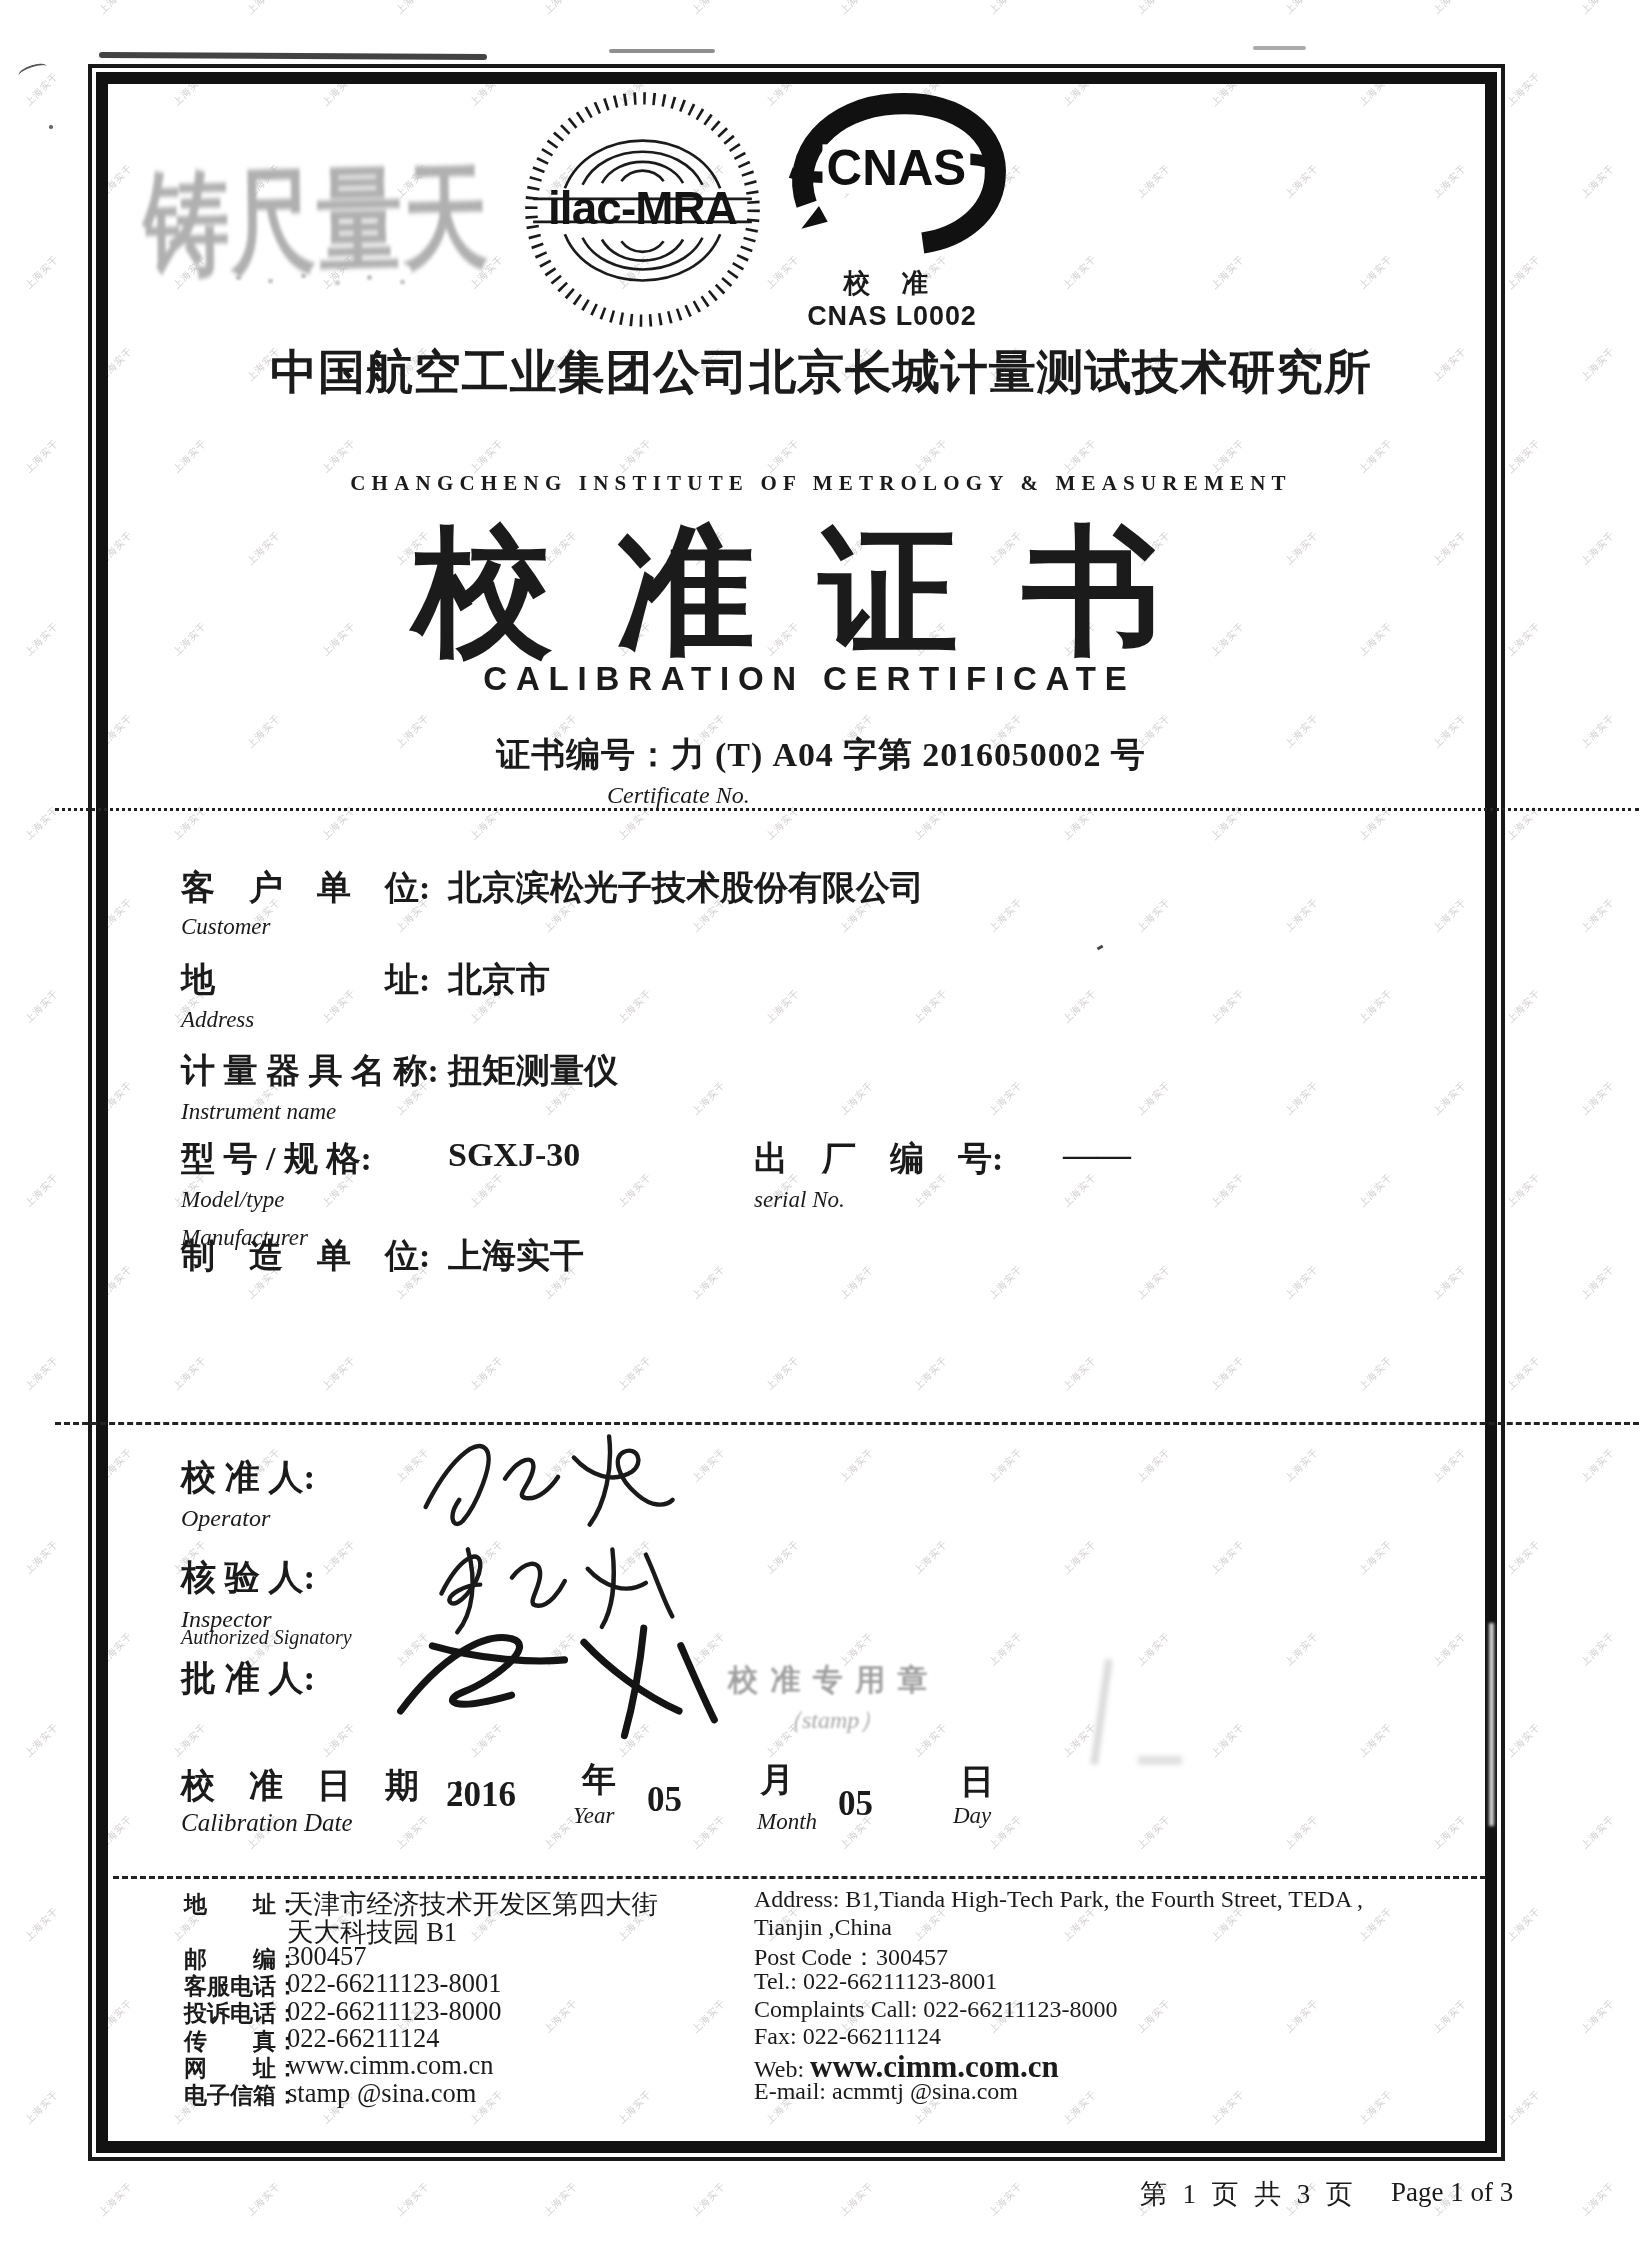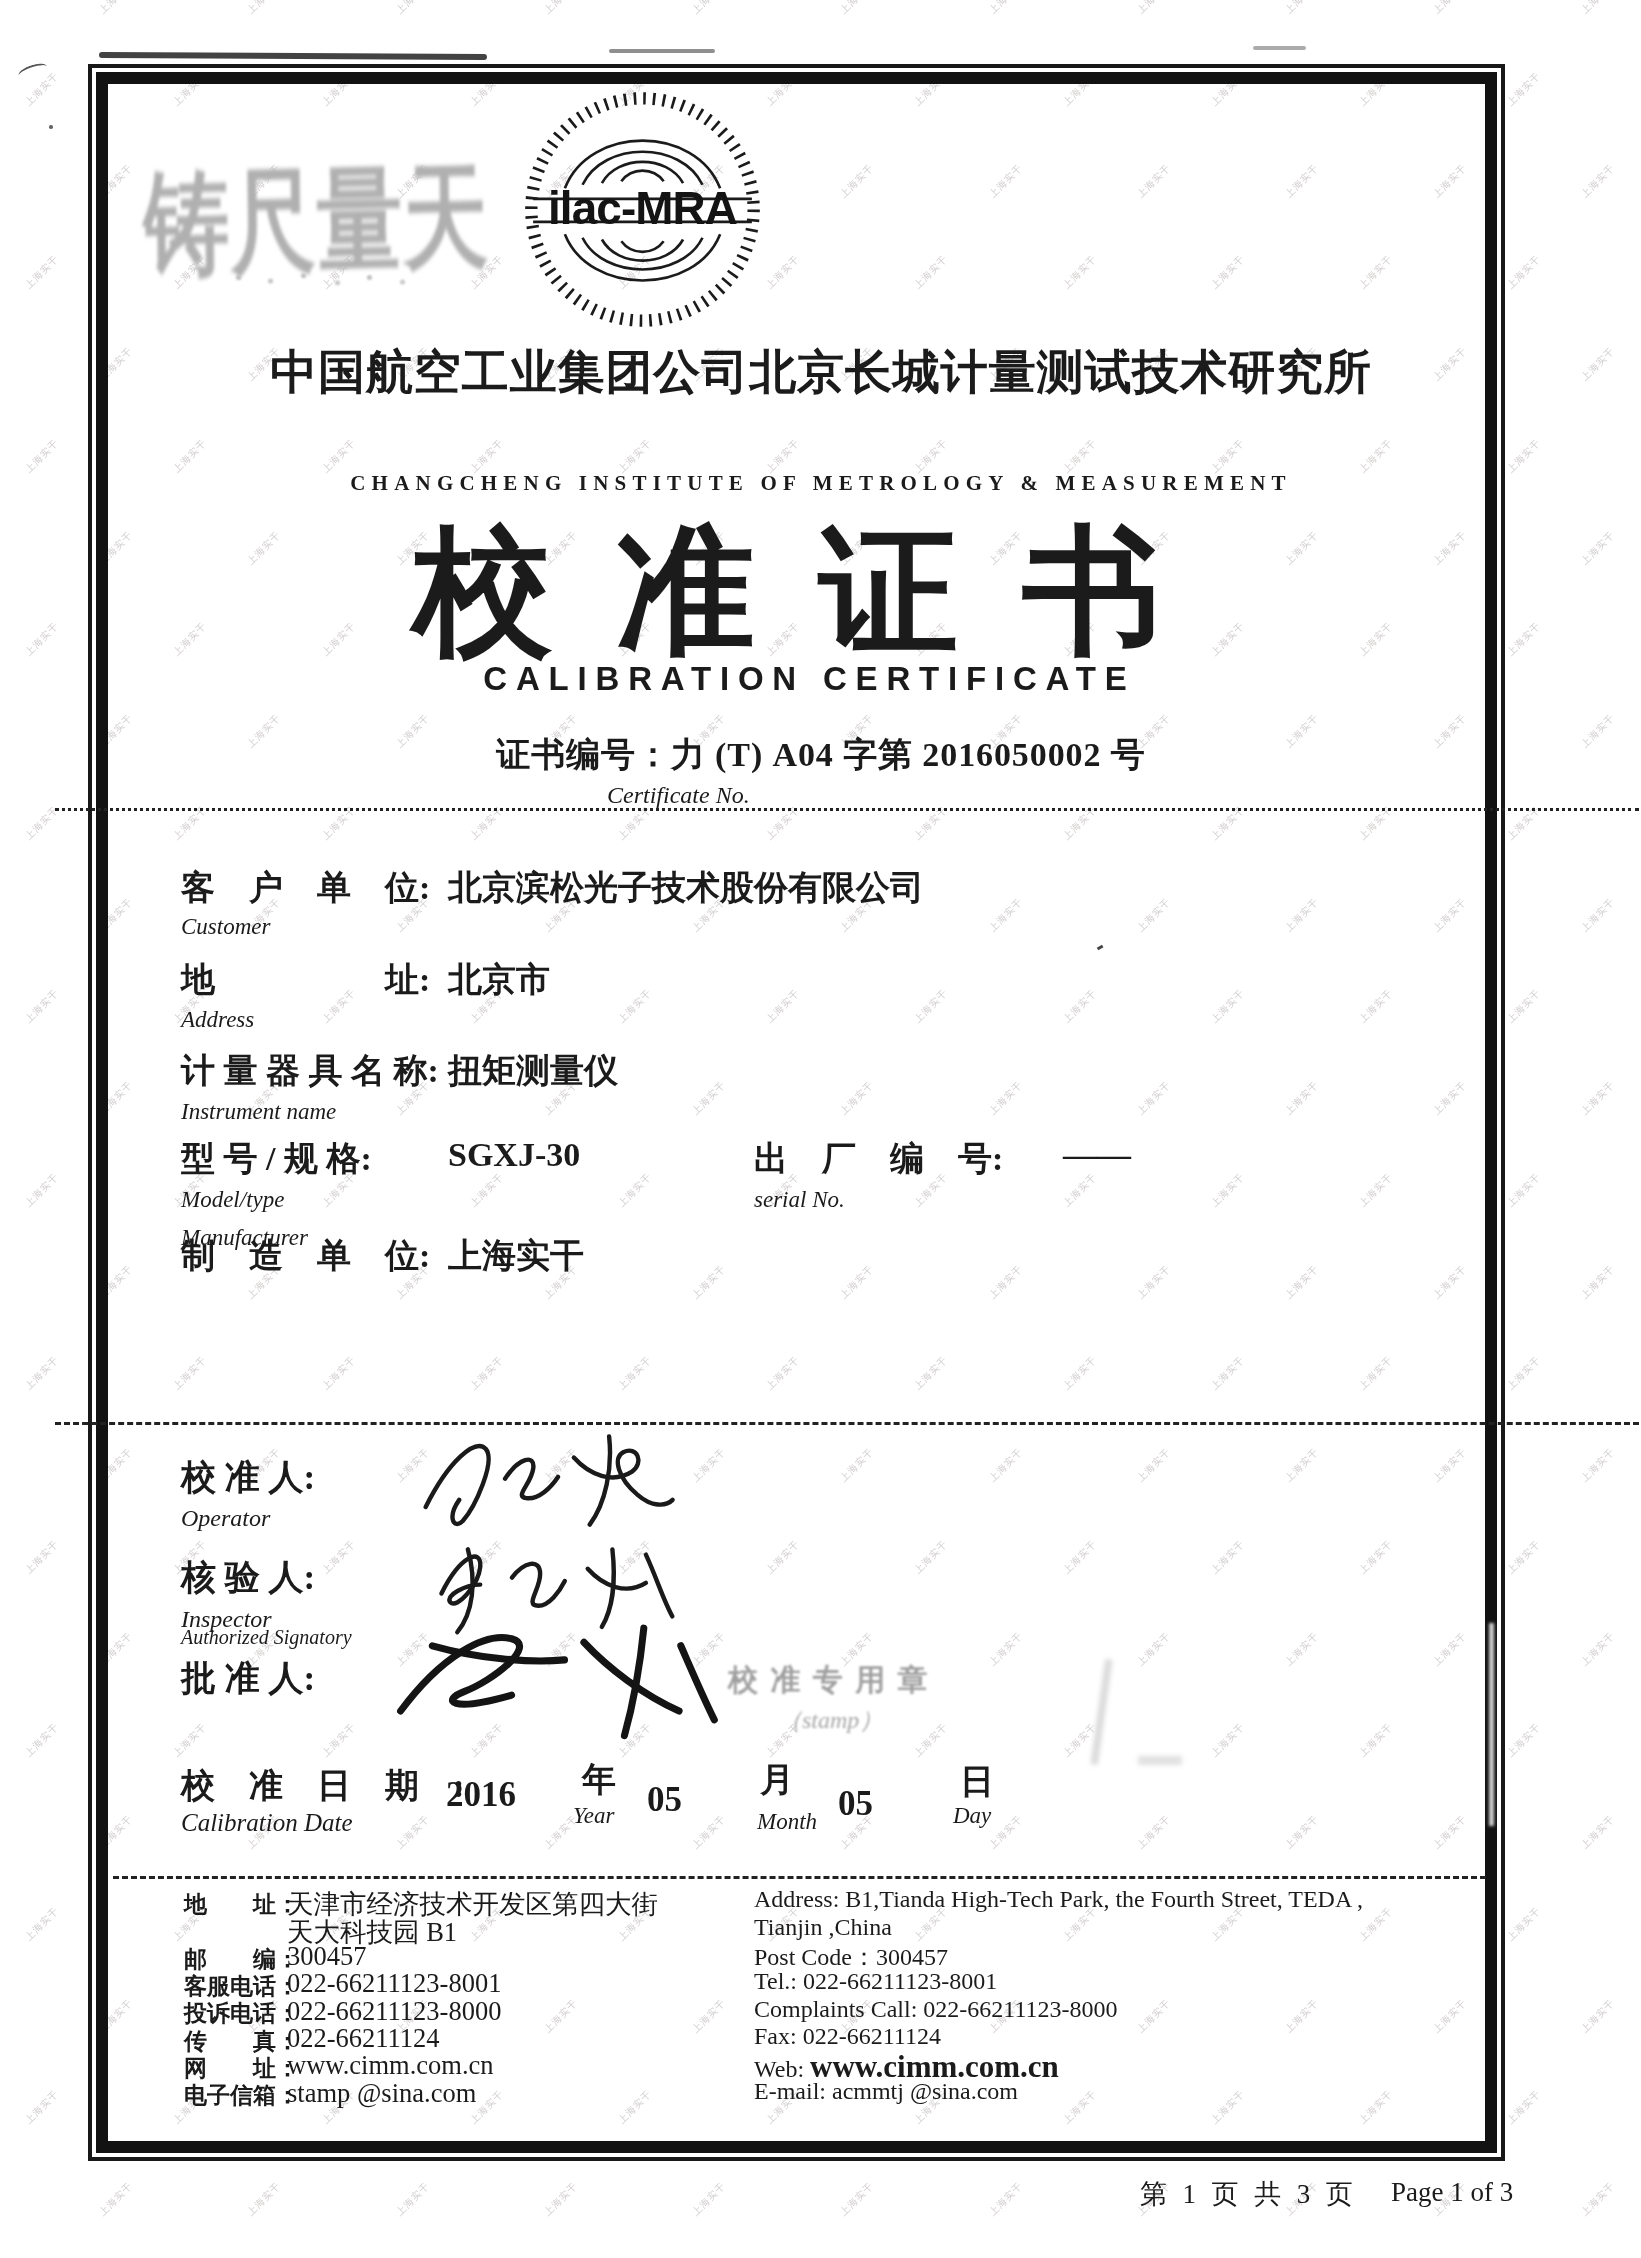--- a/index.html
+++ b/index.html
@@ -416,20 +416,31 @@
       <path d="M116,108 C128,92 152,92 164,108" stroke-width="3"></path>
       <path d="M52,168 C80,238 200,238 228,168" stroke-width="3"></path>
       <path d="M72,172 C96,220 184,220 208,172" stroke-width="3"></path>
       <path d="M94,174 C112,206 168,206 186,174" stroke-width="3"></path>
       <path d="M116,176 C128,192 152,192 164,176" stroke-width="3"></path>
       <path d="M16,128 H264 M16,154 H264" stroke-width="3"></path>
     </g>
     <text x="140" y="157" text-anchor="middle" font-size="52" font-weight="bold" letter-spacing="-1" fill="#141414">ilac-MRA</text>
   </svg>
 
+  <div id="logo-cnas-wrap">
+    <svg width="238" height="169" viewBox="0 0 270 192">
+      <path d="M38,132 C18,74 66,22 138,18 C210,14 258,52 252,104 C248,142 214,170 170,176" fill="none" stroke="#111" stroke-width="24"></path>
+      <path d="M62,152 L32,160 L52,134 Z" fill="#111"></path>
+      <path d="M20,96 C80,118 190,64 250,86" fill="none" stroke="#111" stroke-width="13"></path>
+      <rect x="56" y="64" width="168" height="56" fill="#ffffff"></rect>
+      <text x="140" y="110" text-anchor="middle" font-size="56" font-weight="900" fill="#101010">CNAS</text>
+    </svg>
+    <div id="cnas-type">校 准</div>
+    <div id="cnas-code">CNAS L0002</div>
+  </div>
 
   <div class="ctr" id="org-cn">中国航空工业集团公司北京长城计量测试技术研究所</div>
   <div class="ctr" id="org-en">CHANGCHENG INSTITUTE OF METROLOGY &amp; MEASUREMENT</div>
   <div class="ctr" id="title-cn">校准证书</div>
   <div class="ctr" id="title-en">CALIBRATION CERTIFICATE</div>
   <div class="ctr" id="cert-no">证书编号：力 (T) A04 字第 2016050002 号</div>
   <div id="cert-no-sub">Certificate No.</div>
 
   <div class="sep" id="sep1"></div>
 

